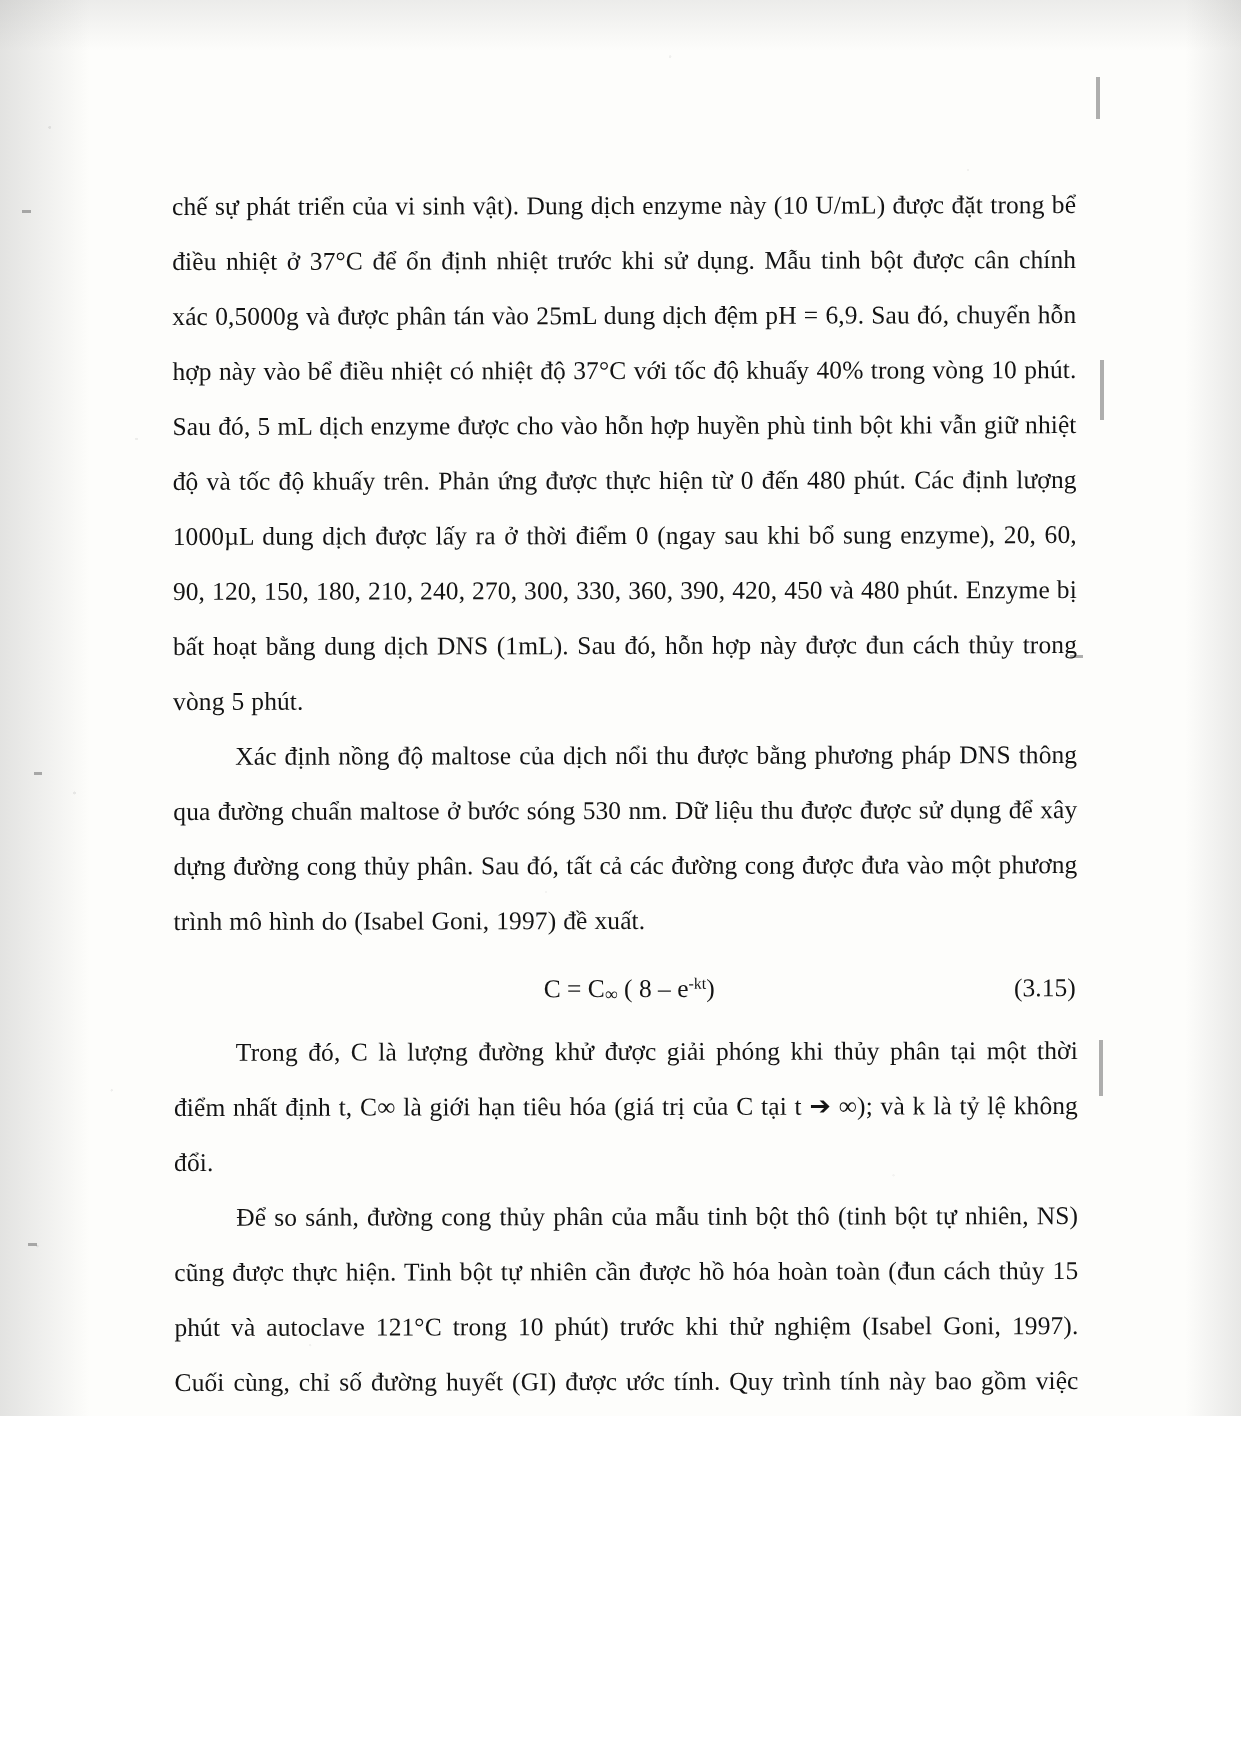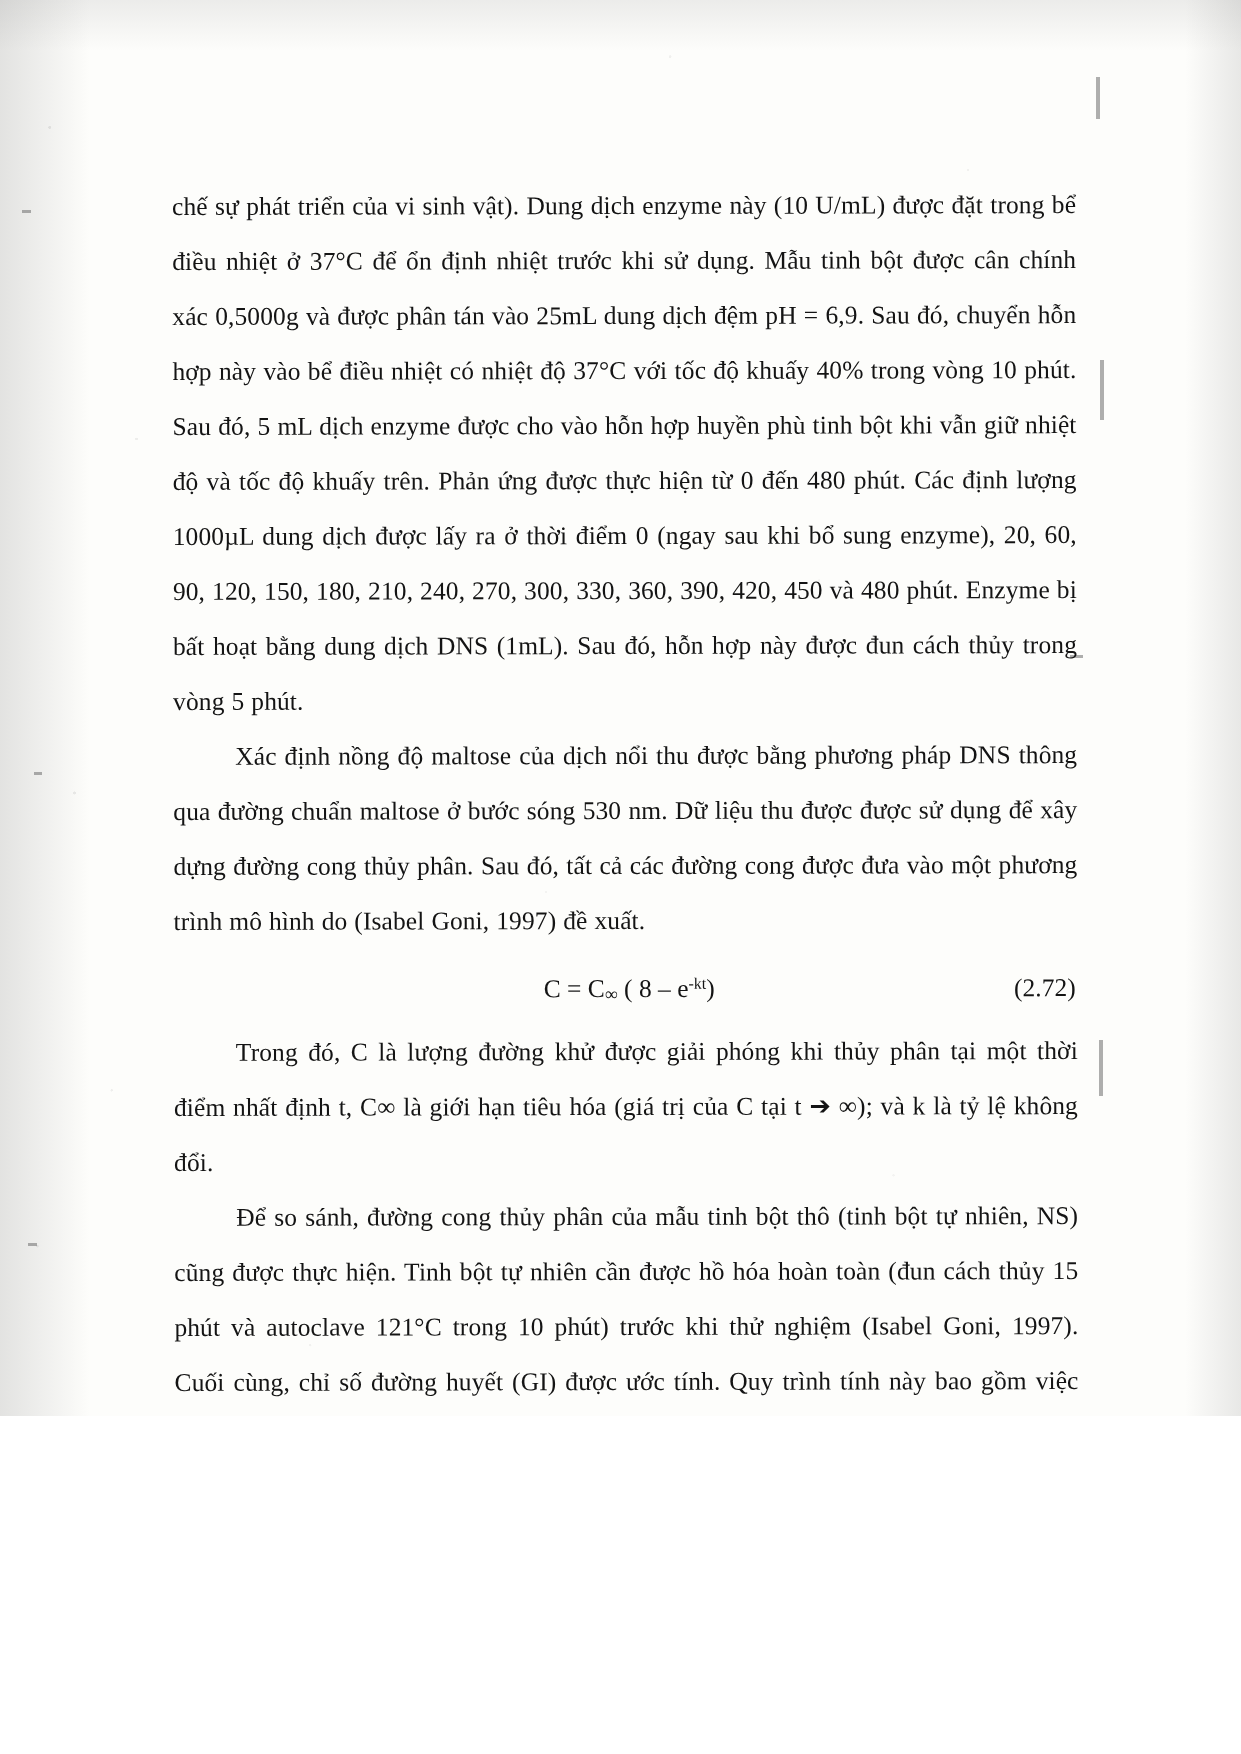--- a/index.html
+++ b/index.html
@@ -141,21 +141,21 @@
 
   <div class="body-area skew">
 
     <p class="para">chế sự phát triển của vi sinh vật). Dung dịch enzyme này (10 U/mL) được đặt trong bể điều nhiệt ở 37°C để ổn định nhiệt trước khi sử dụng. Mẫu tinh bột được cân chính xác 0,5000g và được phân tán vào 25mL dung dịch đệm pH = 6,9. Sau đó, chuyển hỗn hợp này vào bể điều nhiệt có nhiệt độ 37°C với tốc độ khuấy 40% trong vòng 10 phút. Sau đó, 5 mL dịch enzyme được cho vào hỗn hợp huyền phù tinh bột khi vẫn giữ nhiệt độ và tốc độ khuấy trên. Phản ứng được thực hiện từ 0 đến 480 phút. Các định lượng 1000µL dung dịch được lấy ra ở thời điểm 0 (ngay sau khi bổ sung enzyme), 20, 60, 90, 120, 150, 180, 210, 240, 270, 300, 330, 360, 390, 420, 450 và 480 phút. Enzyme bị bất hoạt bằng dung dịch DNS (1mL). Sau đó, hỗn hợp này được đun cách thủy trong vòng 5 phút.</p>
 
     <p class="para indent">Xác định nồng độ maltose của dịch nổi thu được bằng phương pháp DNS thông qua đường chuẩn maltose ở bước sóng 530 nm. Dữ liệu thu được được sử dụng để xây dựng đường cong thủy phân. Sau đó, tất cả các đường cong được đưa vào một phương trình mô hình do (Isabel Goni, 1997) đề xuất.</p>
 
     <div class="eq-row">
       <span class="eq-spacer"></span>
       <span class="eq-body"><span>C = C</span><sub class="inf">∞</sub><span> ( 8 – e</span><sup class="exp">-kt</sup><span>)</span></span>
-      <span class="eq-num">(2.72)</span>
+      <span class="eq-num">(3.15)</span>
     </div>
 
     <p class="para indent">Trong đó, C là lượng đường khử được giải phóng khi thủy phân tại một thời điểm nhất định t, C∞ là giới hạn tiêu hóa (giá trị của C tại t ➔ ∞); và k là tỷ lệ không đổi.</p>
 
     <p class="para indent">Để so sánh, đường cong thủy phân của mẫu tinh bột thô (tinh bột tự nhiên, NS) cũng được thực hiện. Tinh bột tự nhiên cần được hồ hóa hoàn toàn (đun cách thủy 15 phút và autoclave 121°C trong 10 phút) trước khi thử nghiệm (Isabel Goni, 1997). Cuối cùng, chỉ số đường huyết (GI) được ước tính. Quy trình tính này bao gồm việc xác định tích phân từng đường cong thủy phân, để xác định diện tích tương ứng dưới đường cong đó. Sau đó, tính GI ước tính dưới dạng tỷ lệ toán học giữa diện tích của mỗi loại tinh bột với diện tích NS tương ứng (lấy là 100%) (Isabel Goni, 1997). Diện tích các đường cong được vẽ và tính toán bằng phần mềm Origin 8.5.1 (OriginLab Corporation, Northampton, Mass, U.S.A.).</p>
 
     <div class="spacer-before-heading"></div>
 
     <h2 class="section-heading">3.15. Xử lý thống kê</h2>
 

